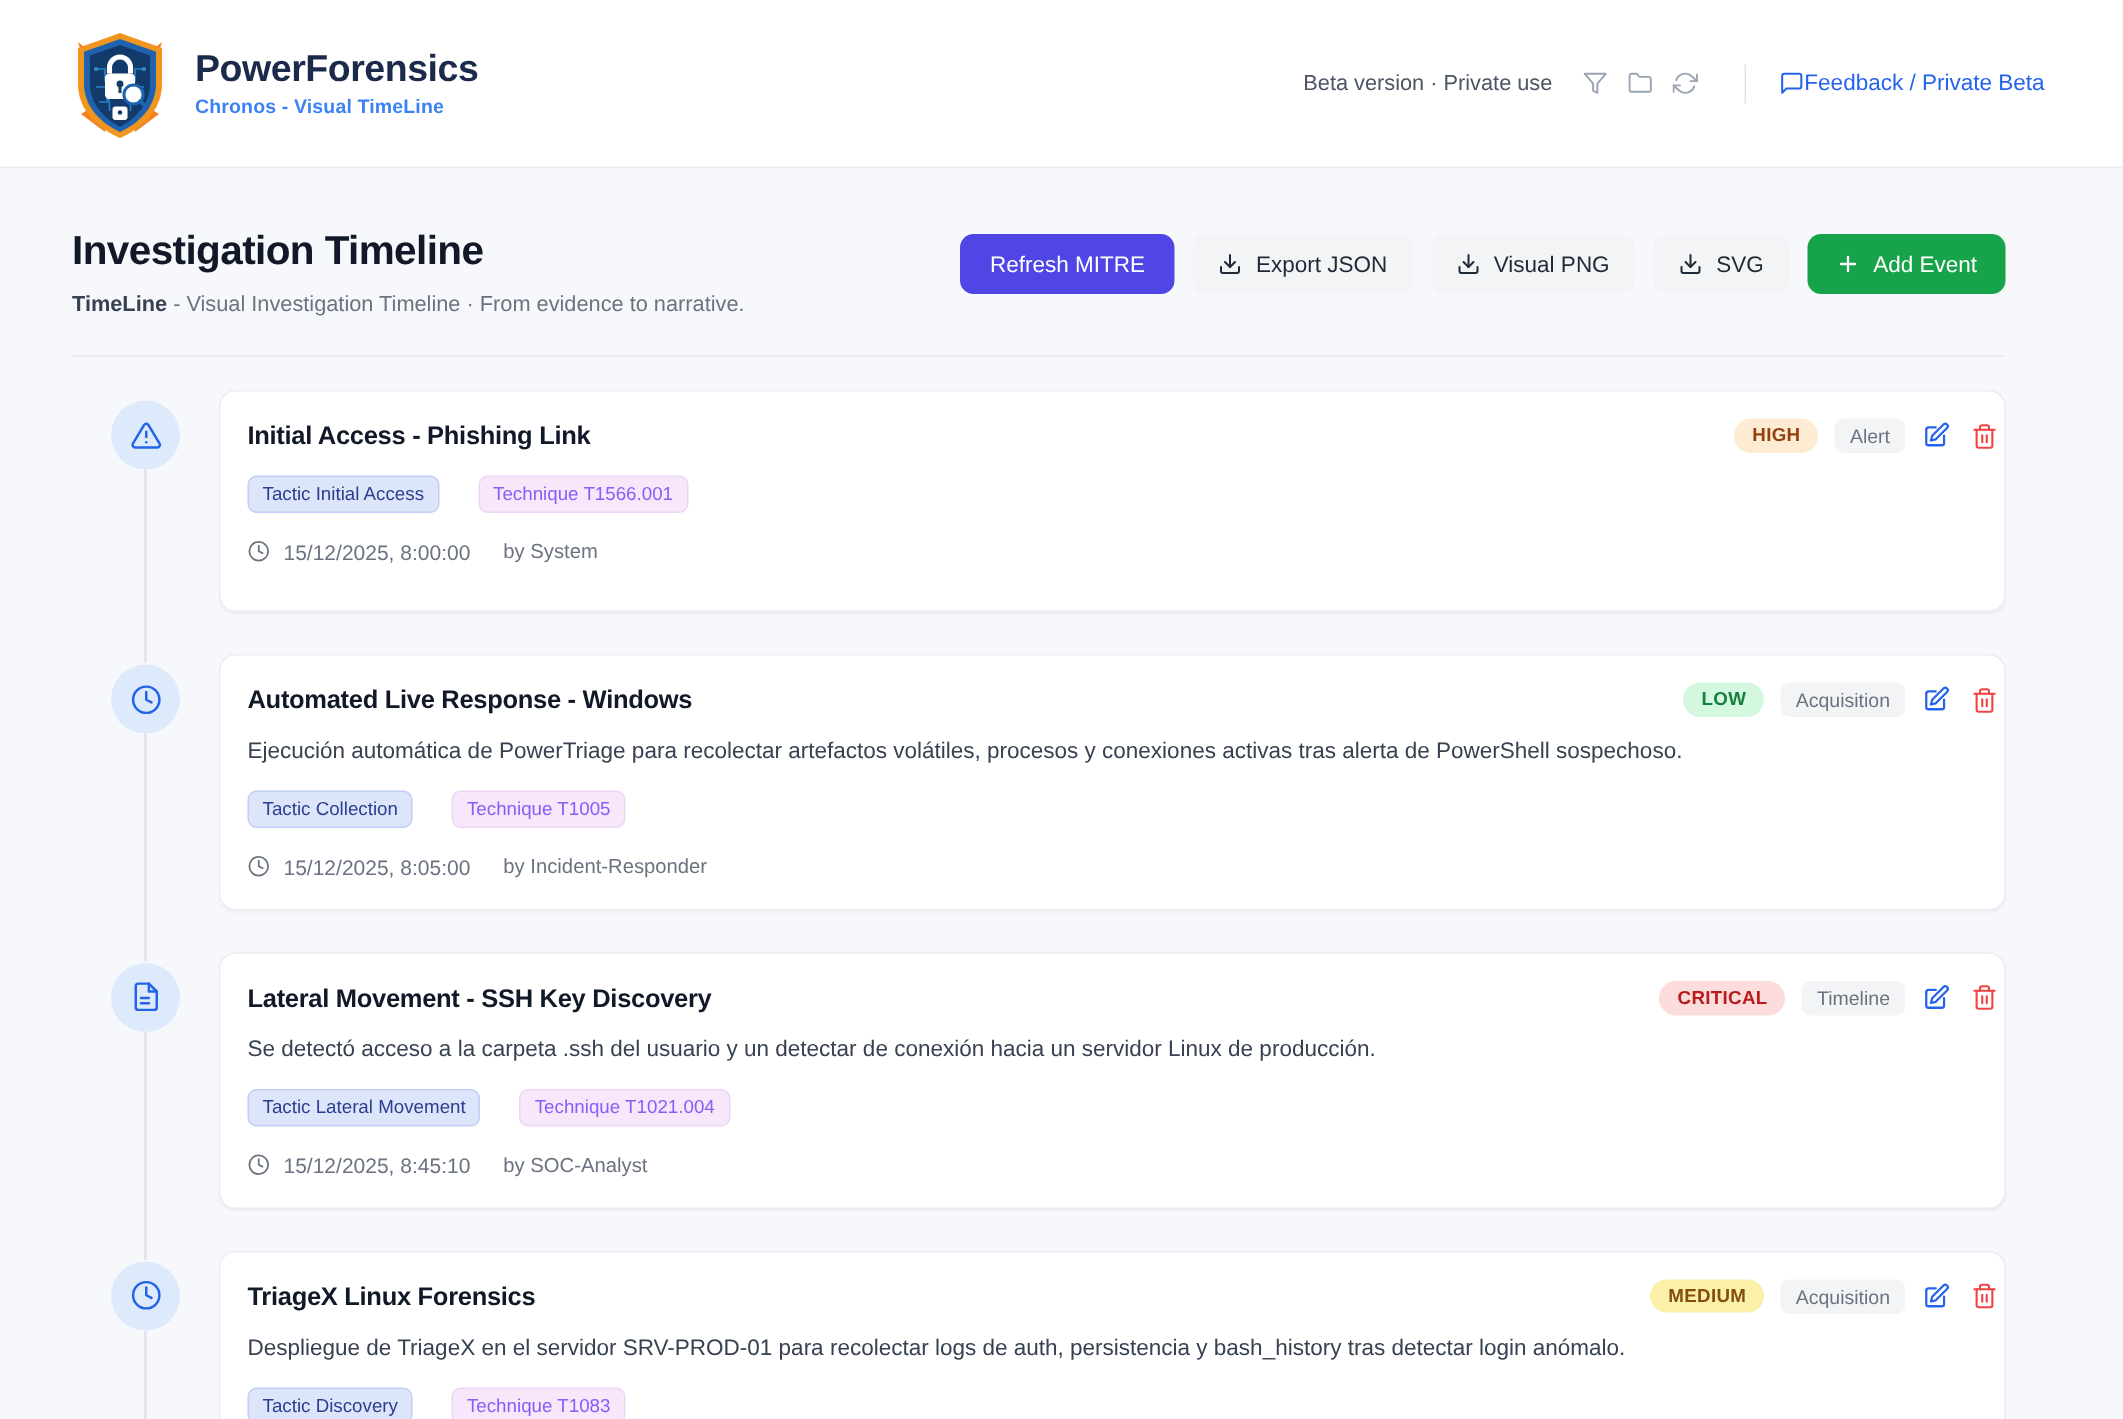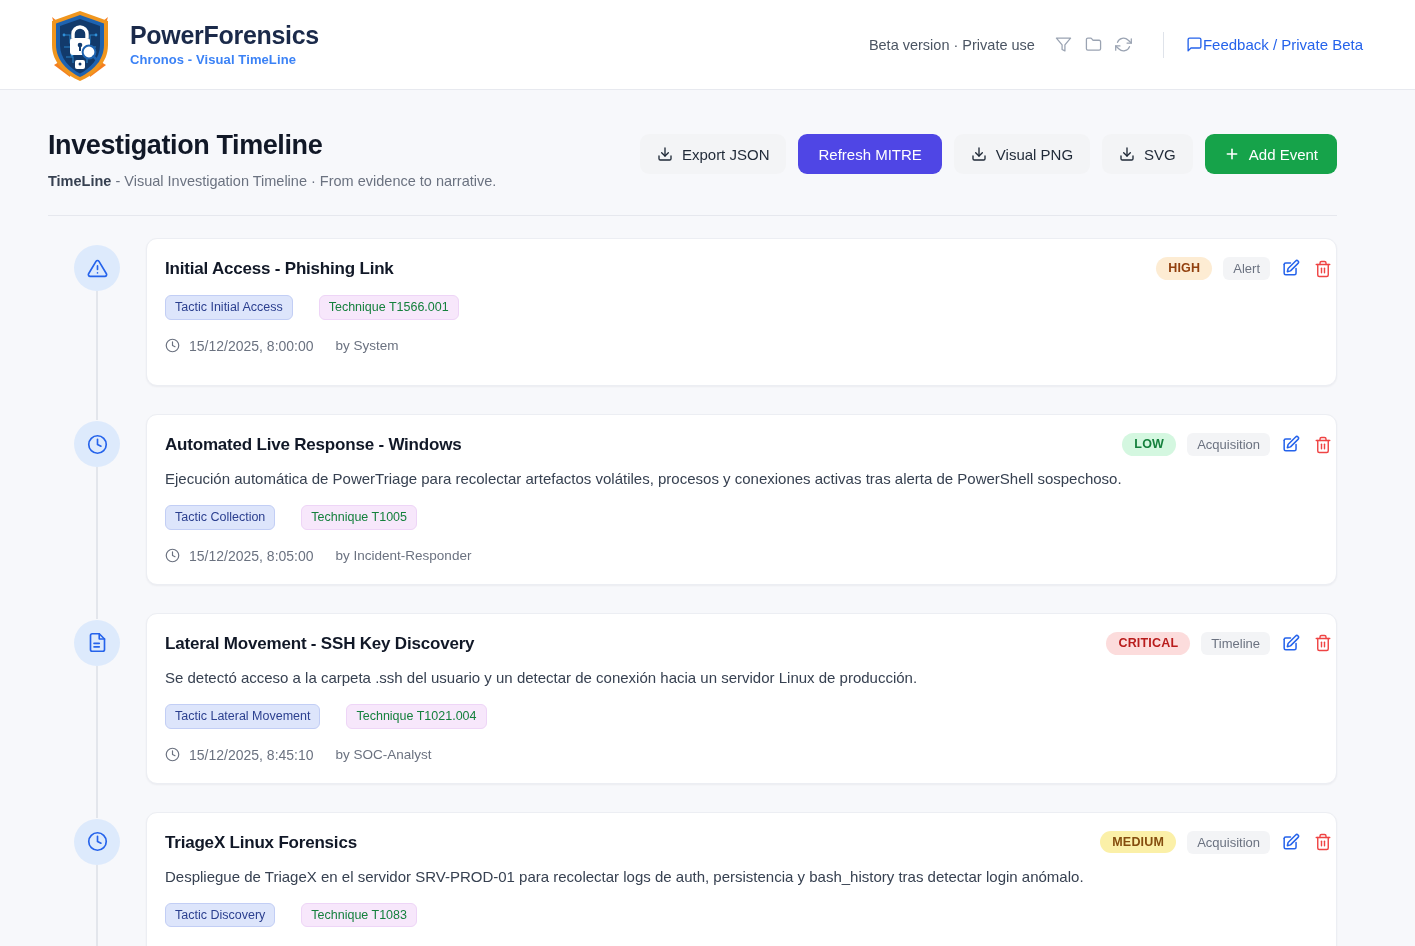--- a/index.html
+++ b/index.html
@@ -7,21 +7,21 @@
     width: 1415px;
     height: 946px;
     overflow: hidden;
     background: #f7f8fb;
     font-family: "Liberation Sans", sans-serif;
     -webkit-font-smoothing: antialiased;
   }
 
   
   .topbar {
-    height: 90px;
+    height: 112px;
     background: #ffffff;
     border-bottom: 1px solid #e7e9ef;
     display: flex;
     align-items: center;
     padding: 0 52px 0 44px;
     position: relative;
   }
   .brand { display: flex; align-items: center; gap: 14px; }
   .logo-mark { width: 72px; height: 80px; flex: 0 0 72px; display:block; }
   .brand-text { display: flex; flex-direction: column; justify-content: center; }
@@ -116,21 +116,21 @@
   }
   .card-desc {
     margin-top: 14px; font-size: 15px; color: #374151; line-height: 1.35;
   }
   .tags { margin-top: 16px; display: flex; gap: 26px; flex-wrap: wrap; }
   .tag {
     font-size: 12.5px; padding: 5px 9px; border-radius: 6px; line-height: 1;
     white-space: nowrap;
   }
   .tag-tactic { background: #dde5fb; color: #2b3f8f; border: 1px solid #c2cef5; }
-  .tag-tech { background: #f7e7fb; color: #15803d; border: 1px solid #eed5f7; }
+  .tag-tech { background: #f7e7fb; color: #8b5cf6; border: 1px solid #eed5f7; }
 
   .card-foot {
     margin-top: 18px; display: flex; align-items: center; gap: 9px;
     font-size: 14px; color: #6b7280;
   }
   .card-foot .by { margin-left: 13px; color: #6b7280; font-size: 13.5px; }
 
   .card-tools {
     position: absolute; top: 18px; right: 4px;
     display: flex; align-items: center; gap: 11px;
@@ -230,30 +230,30 @@
 </div>
 
 <div class="page">
   <div class="page-head">
     <div>
       <div class="page-title">Investigation Timeline</div>
       <div class="page-sub"><b>TimeLine</b><span> - Visual Investigation Timeline · From evidence to narrative.</span></div>
     </div>
 
     <div class="actions">
+      <button class="btn btn-primary">
+        <span>Refresh MITRE</span>
+      </button>
       <button class="btn btn-ghost">
         <svg width="16" height="16" viewBox="0 0 24 24" fill="none" stroke="currentColor" stroke-width="2" stroke-linecap="round" stroke-linejoin="round">
             <path d="M21 15v4a2 2 0 0 1-2 2H5a2 2 0 0 1-2-2v-4"></path>
             <polyline points="7 10 12 15 17 10"></polyline>
             <line x1="12" y1="15" x2="12" y2="3"></line>
           </svg>
         <span>Export JSON</span>
-      </button>
-      <button class="btn btn-primary">
-        <span>Refresh MITRE</span>
       </button>
       <button class="btn btn-ghost">
         <svg width="16" height="16" viewBox="0 0 24 24" fill="none" stroke="currentColor" stroke-width="2" stroke-linecap="round" stroke-linejoin="round">
             <path d="M21 15v4a2 2 0 0 1-2 2H5a2 2 0 0 1-2-2v-4"></path>
             <polyline points="7 10 12 15 17 10"></polyline>
             <line x1="12" y1="15" x2="12" y2="3"></line>
           </svg>
         <span>Visual PNG</span>
       </button>
       <button class="btn btn-ghost">

